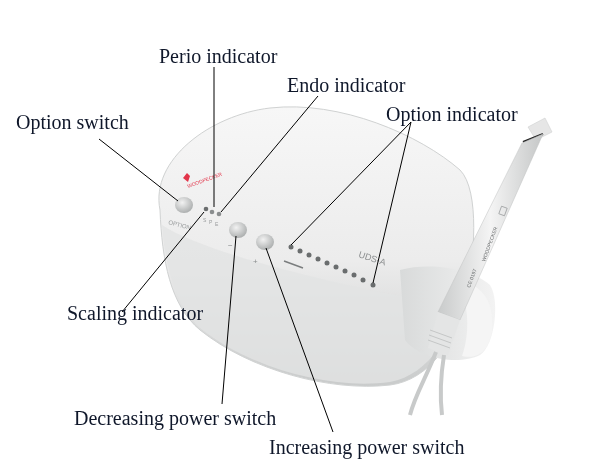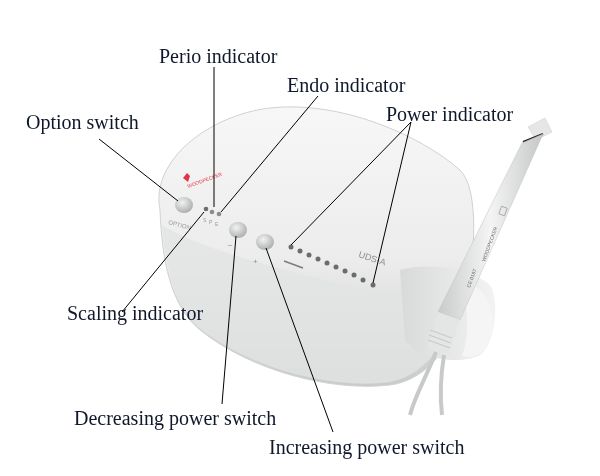--- a/index.html
+++ b/index.html
@@ -102,17 +102,17 @@
     <line x1="411" y1="122" x2="373" y2="283"></line>
     <line x1="99" y1="139" x2="178" y2="201"></line>
     <line x1="122" y1="312" x2="204" y2="212"></line>
     <line x1="222" y1="404" x2="236" y2="236"></line>
     <line x1="333" y1="432" x2="266" y2="248"></line>
   </g>
 </svg>
 
 <div class="label" style="left:159px;top:46px;">Perio indicator</div>
 <div class="label" style="left:287px;top:75px;">Endo indicator</div>
-<div class="label" style="left:386px;top:104px;">Power indicator</div>
-<div class="label" style="left:26px;top:112px;">Option switch</div>
+<div class="label" style="left:386px;top:104px;">Option indicator</div>
+<div class="label" style="left:16px;top:112px;">Option switch</div>
 <div class="label" style="left:67px;top:303px;">Scaling indicator</div>
 <div class="label" style="left:74px;top:408px;font-family:Liberation Serif, serif;">Decreasing power switch</div>
 <div class="label" style="left:269px;top:437px;">Increasing power switch</div>
 
 </body></html>

